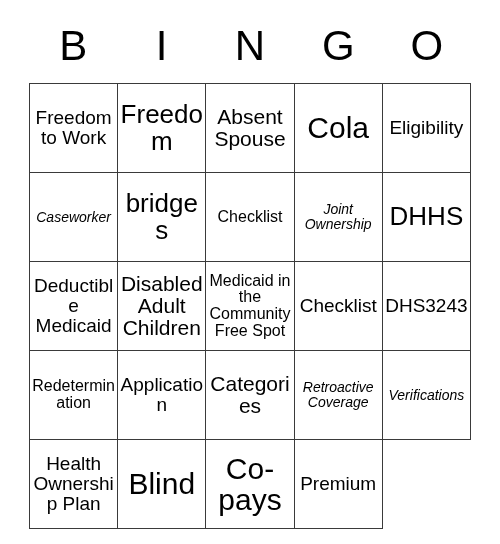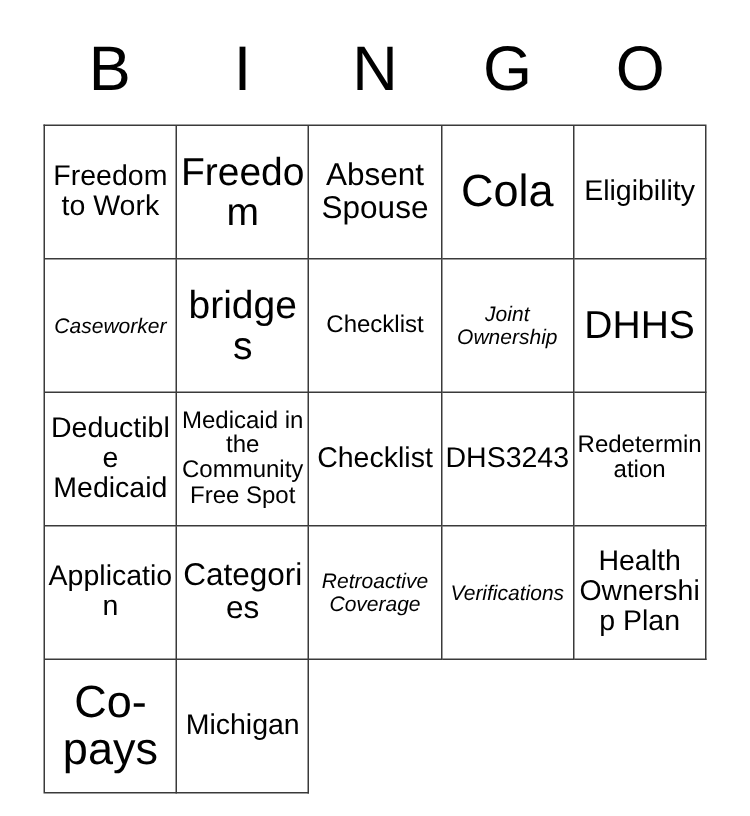--- a/index.html
+++ b/index.html
@@ -128,20 +128,23 @@
       </div>
       <div class="cell fs-xs">
         <span class="cell-text">Joint Ownership</span>
       </div>
       <div class="cell fs-xl">
         <span class="cell-text">DHHS</span>
       </div>
       <div class="cell fs-md">
         <span class="cell-text">Deductible Medicaid</span>
       </div>
+      <div class="cell fs-lg">
+        <span class="cell-text">Disabled Adult Children</span>
+      </div>
       <div class="cell fs-xxs">
         <span class="cell-text">Medicaid in the Community Free Spot</span>
       </div>
       <div class="cell fs-md">
         <span class="cell-text">Checklist</span>
       </div>
       <div class="cell fs-md">
         <span class="cell-text">DHS3243</span>
       </div>
       <div class="cell fs-xxs">
@@ -156,20 +159,23 @@
       <div class="cell fs-xs">
         <span class="cell-text">Retroactive Coverage</span>
       </div>
       <div class="cell fs-xs">
         <span class="cell-text">Verifications</span>
       </div>
       <div class="cell fs-md">
         <span class="cell-text">Health Ownership Plan</span>
       </div>
       <div class="cell fs-xxl">
+        <span class="cell-text">Blind</span>
+      </div>
+      <div class="cell fs-xxl">
         <span class="cell-text">Co-pays</span>
       </div>
       <div class="cell fs-md">
-        <span class="cell-text">Michigan</span>
+        <span class="cell-text">Premium</span>
       </div>
     </div>
 
 </div>
 
 </body></html>

